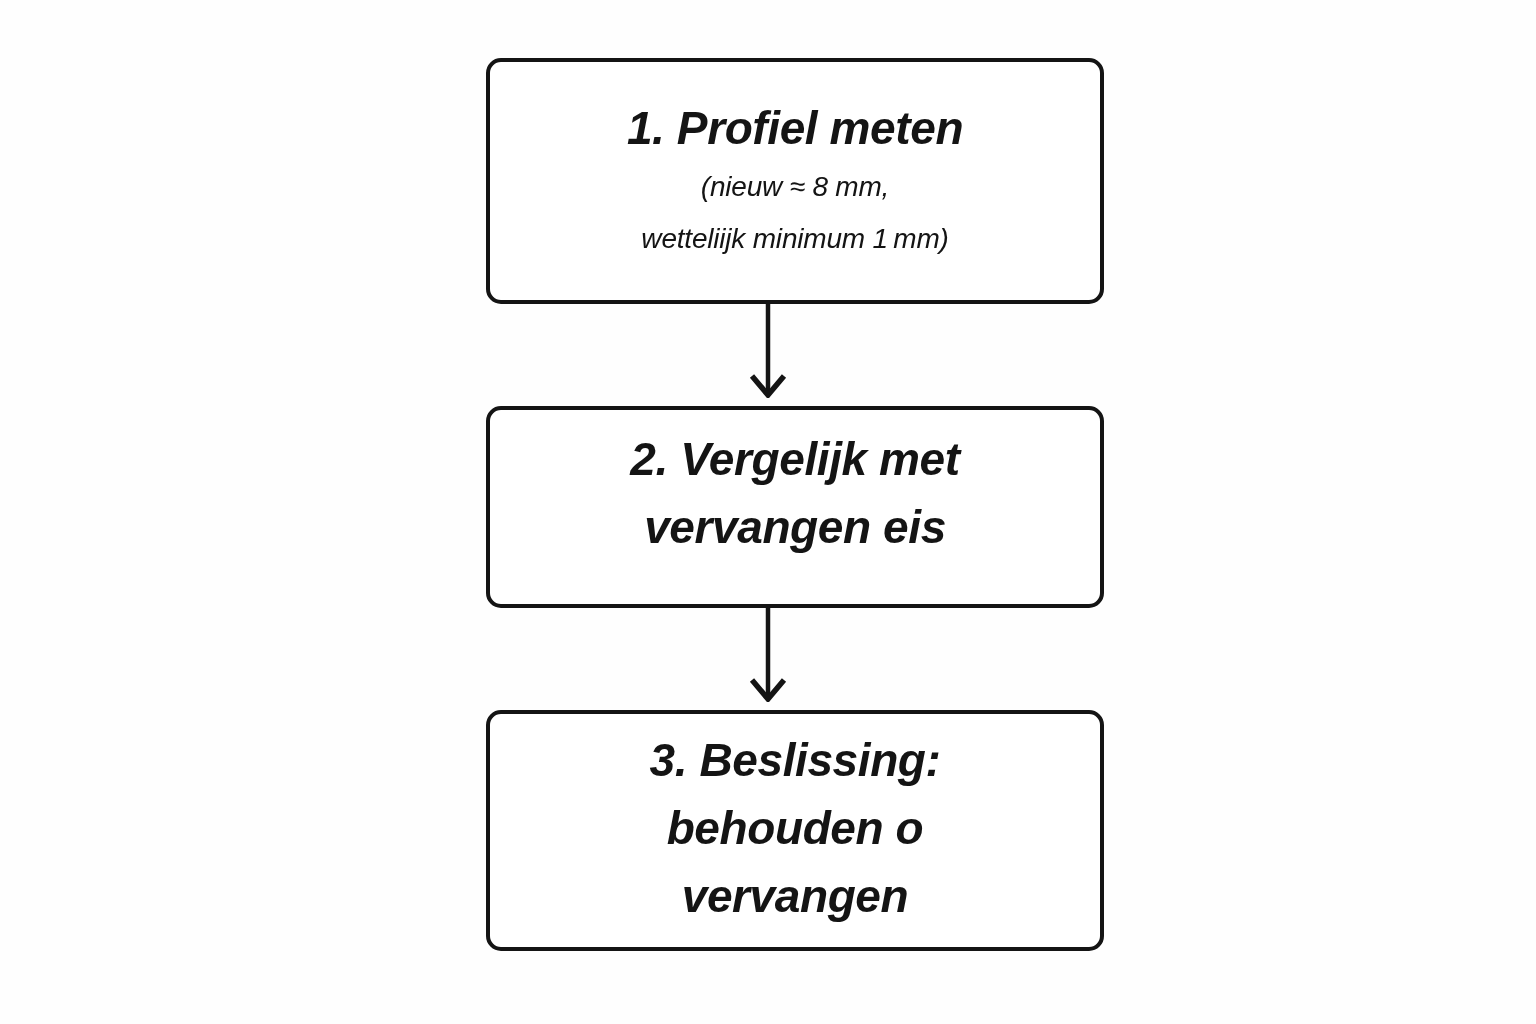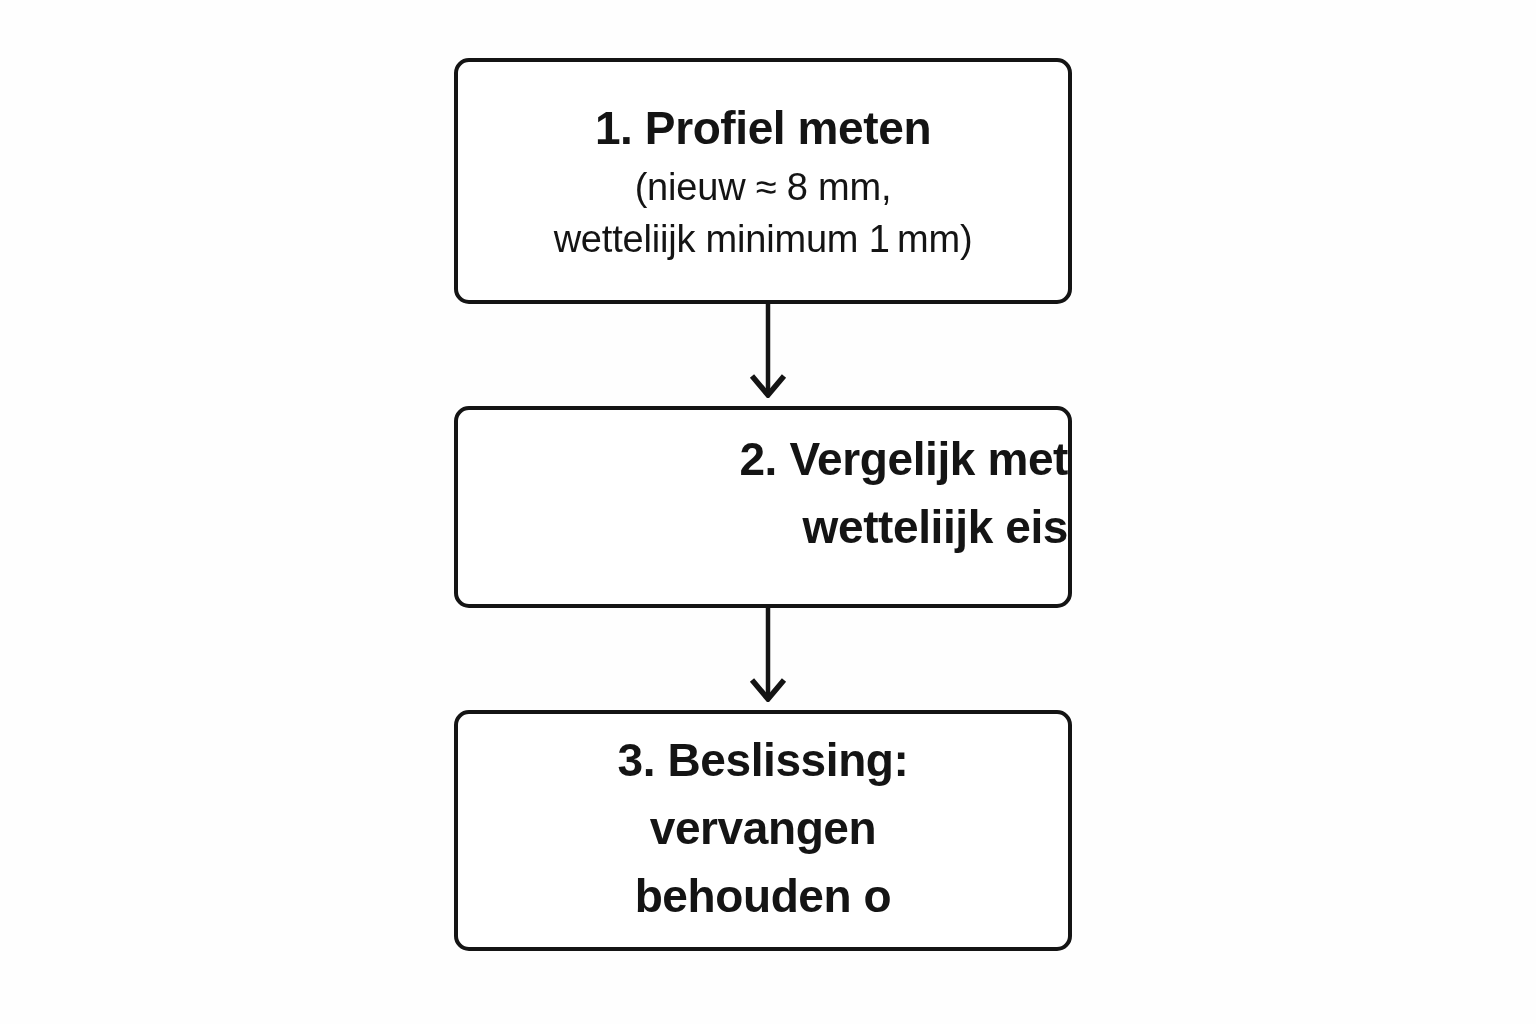--- a/index.html
+++ b/index.html
@@ -17,62 +17,63 @@
     position: relative;
     width: 1536px;
     height: 1024px;
     background: #fefefe;
     overflow: hidden;
   }
 
   
   .node {
     position: absolute;
-    left: 454px;
+    left: 486px;
     width: 618px;
     box-sizing: border-box;
     border: 4px solid #141414;
     border-radius: 15px;
     background: #ffffff;
     display: flex;
     flex-direction: column;
     align-items: center;
     justify-content: center;
     text-align: center;
     color: #141414;
+    font-style: italic;
   }
   #node-1 { top: 58px;  height: 246px; }
   #node-2 { top: 406px; height: 202px; }
   #node-3 { top: 710px; height: 241px; }
 
   .node-title {
     font-size: 46px;
     font-weight: 700;
     line-height: 62px;
     letter-spacing: -0.4px;
     white-space: nowrap;
   }
   .node-sub {
-    font-size: 38px;
+    font-size: 28px;
     font-weight: 400;
     line-height: 52px;
     letter-spacing: -0.2px;
     white-space: nowrap;
   }
   .node-line {
     font-size: 46px;
     font-weight: 700;
     line-height: 68px;
     letter-spacing: -0.4px;
     white-space: nowrap;
   }
 
   
   #node-1 .node-title { margin-bottom: 2px; }
-  #node-2 { padding-bottom: 28px; align-items: flex-end; }
+  #node-2 { padding-bottom: 28px; }
   #node-3 { padding-bottom: 6px; }
 
   
   .arrow {
     position: absolute;
     left: 738px;
     width: 60px;
   }
   #arrow-1 { top: 300px; height: 98px; }
   #arrow-2 { top: 604px; height: 98px; }
@@ -91,29 +92,29 @@
 
   <div class="arrow" id="arrow-1">
     <svg viewBox="0 0 60 98" preserveAspectRatio="none">
       <path d="M30 0 L30 95" stroke="#141414" stroke-width="4.5" fill="none"></path>
       <path d="M14 76 L30 95 L46 76" stroke="#141414" stroke-width="5.5" fill="none" stroke-linecap="butt" stroke-linejoin="miter"></path>
     </svg>
   </div>
 
   <div class="node" id="node-2">
     <div class="node-line">2. Vergelijk met</div>
-    <div class="node-line">wetteliijk eis</div>
+    <div class="node-line">vervangen eis</div>
   </div>
 
   <div class="arrow" id="arrow-2">
     <svg viewBox="0 0 60 98" preserveAspectRatio="none">
       <path d="M30 0 L30 95" stroke="#141414" stroke-width="4.5" fill="none"></path>
       <path d="M14 76 L30 95 L46 76" stroke="#141414" stroke-width="5.5" fill="none" stroke-linecap="butt" stroke-linejoin="miter"></path>
     </svg>
   </div>
 
   <div class="node" id="node-3">
     <div class="node-line">3. Beslissing:</div>
+    <div class="node-line">behouden o</div>
     <div class="node-line">vervangen</div>
-    <div class="node-line">behouden o</div>
   </div>
 
 </div>
 
 </body></html>

